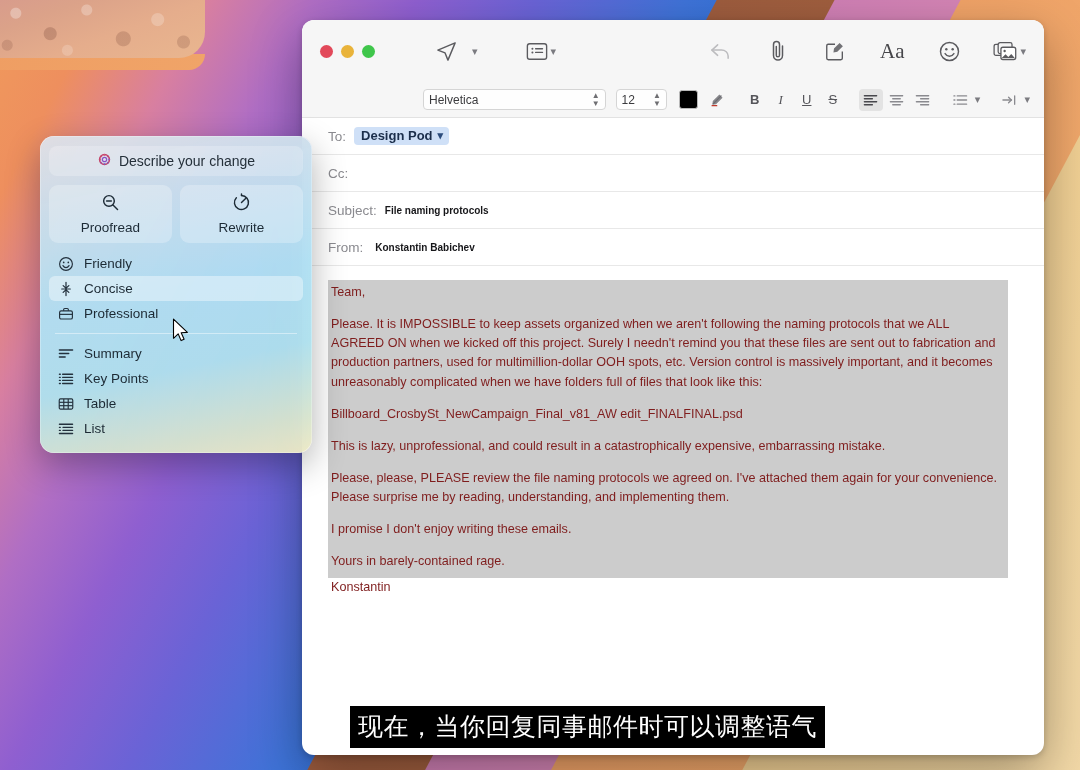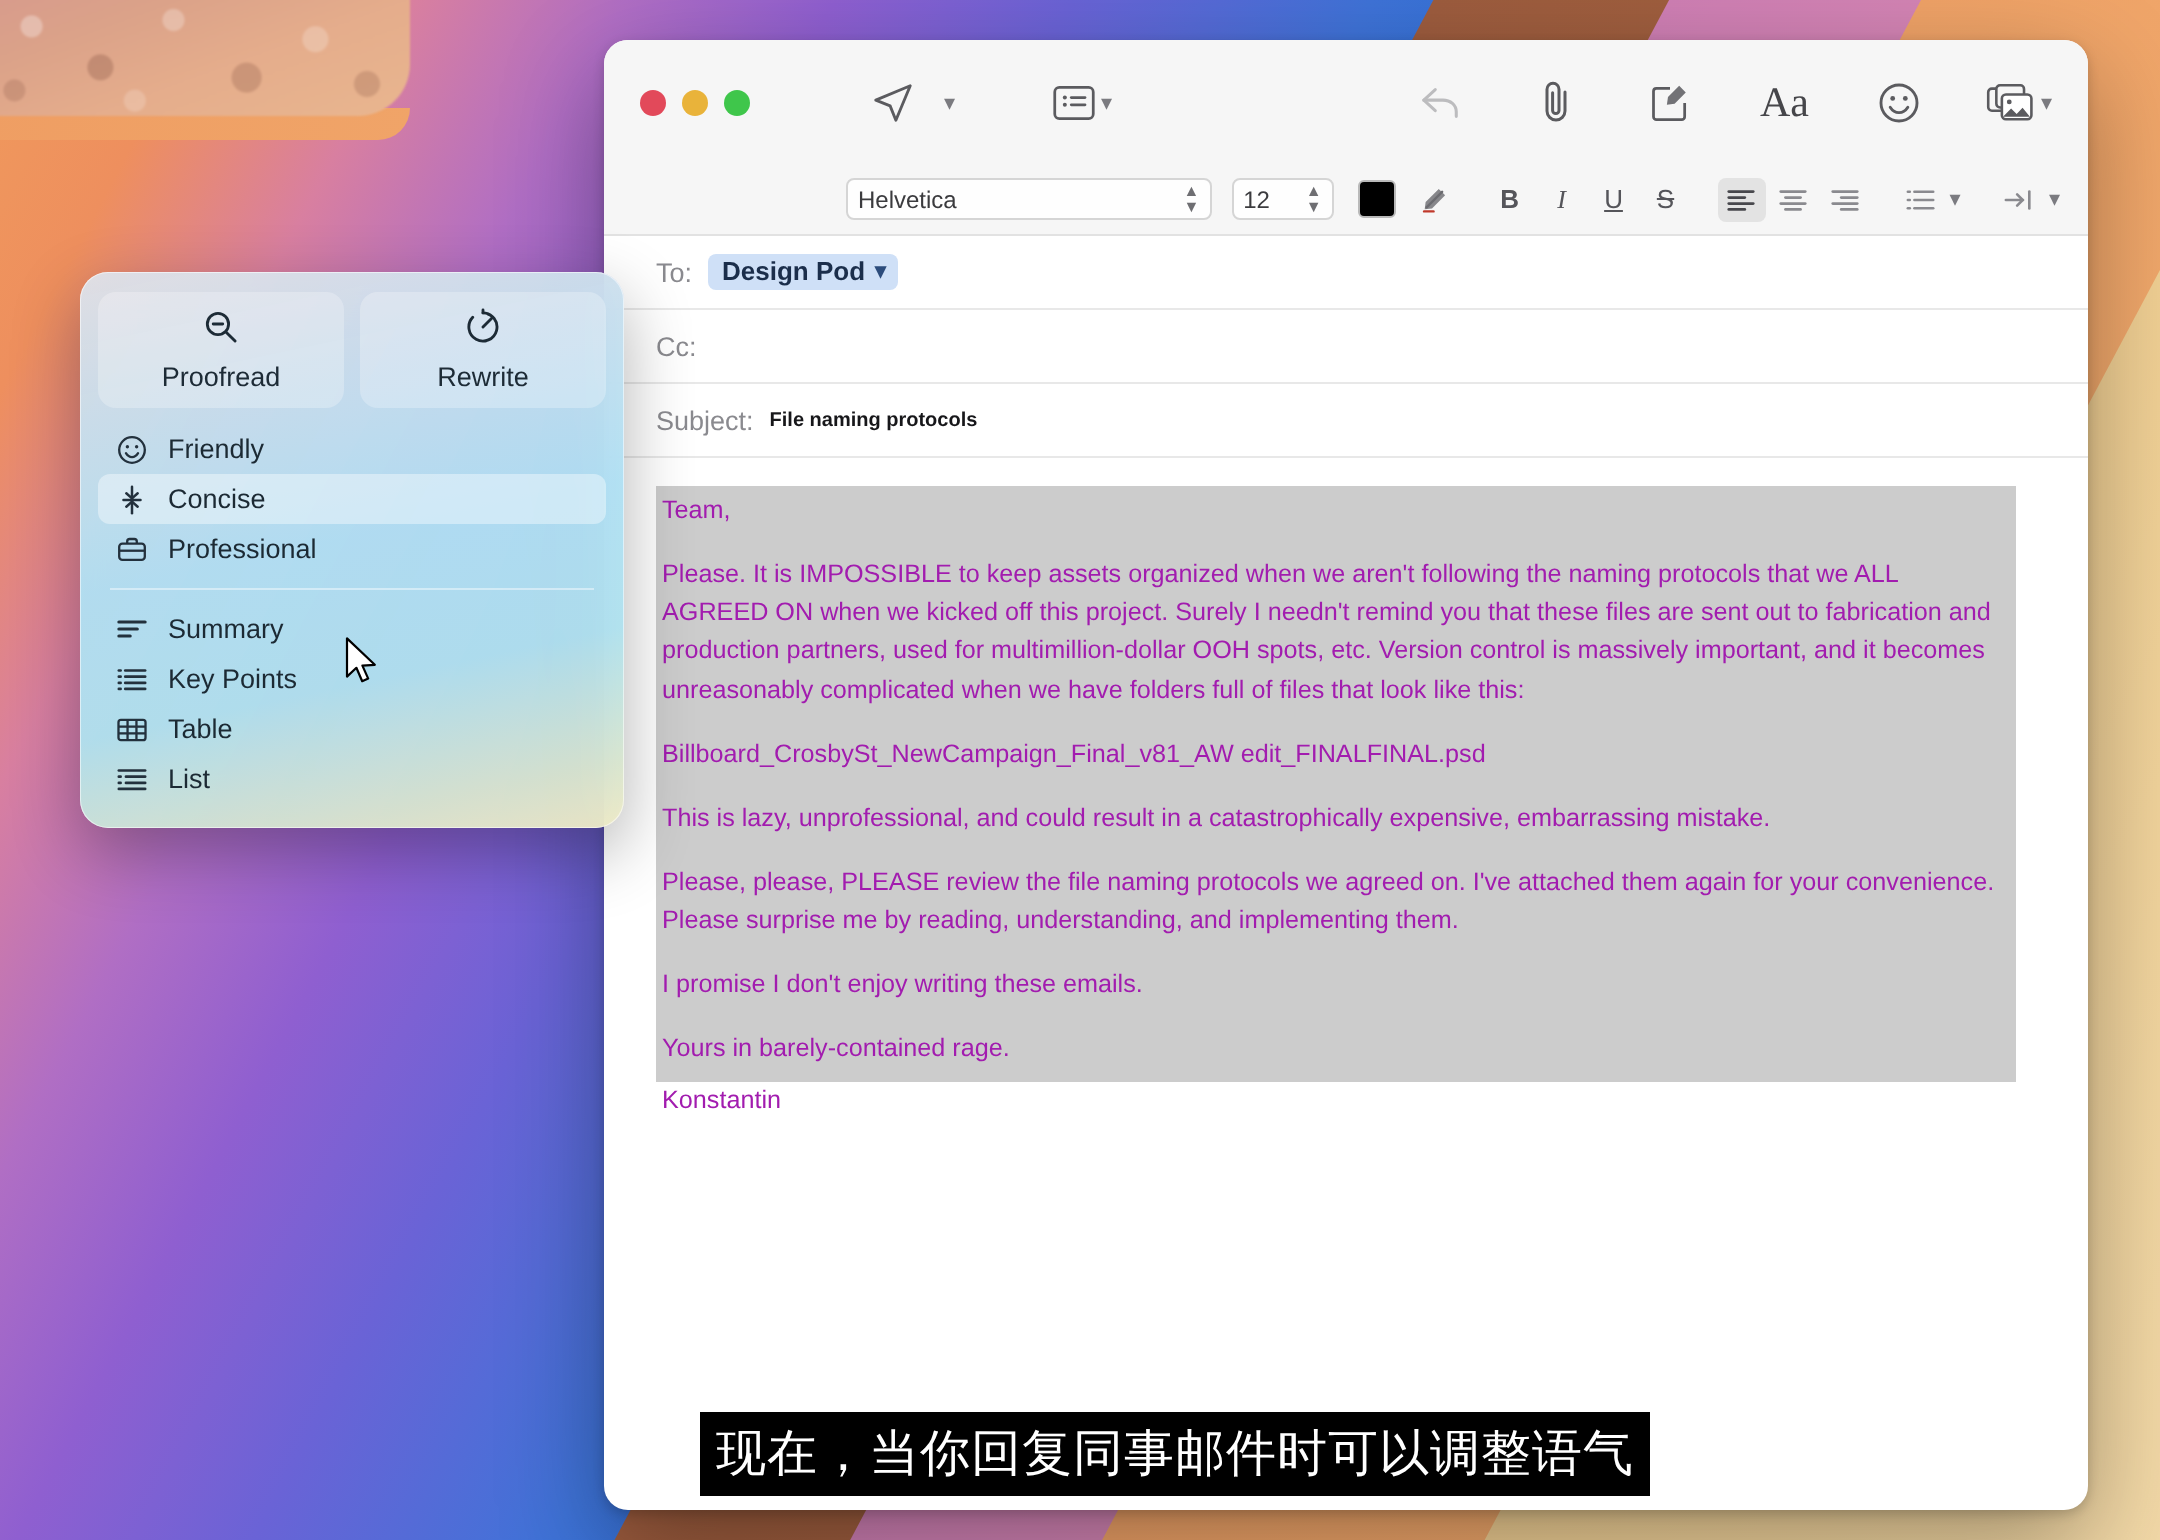--- a/index.html
+++ b/index.html
@@ -157,21 +157,21 @@
   }
   .token .chev { color: #2c4c7c; margin-left: 1px; }
   .hdr-value { color: #17171a; font-weight: 600; margin-left: 8px; font-size: 10px; }
 
   
   #mail-body {
     flex: 1 1 auto;
     padding: 14px 30px 0 26px;
     font-size: 12.6px;
     line-height: 1.52;
-    color: #a21caf;
+    color: #7f1d1d;
     overflow: hidden;
     position: relative;
   }
   #selection-block {
     background: #cccccc;
     padding: 3px 4px 6px 3px;
     margin-right: 6px;
   }
   #mail-body p { margin: 0 0 13px 0; }
   #mail-body p:last-child { margin-bottom: 0; }
@@ -436,38 +436,61 @@
     <div class="hdr-row">
       <span class="hdr-label">Cc:</span>
       <span class="hdr-value"></span>
     </div>
 
     <div class="hdr-row">
       <span class="hdr-label">Subject:</span>
       <span class="hdr-value">File naming protocols</span>
     </div>
 
+    <div class="hdr-row">
+      <span class="hdr-label">From:</span>
+      <span class="hdr-value" style="margin-left:12px;">Konstantin Babichev</span>
+    </div>
 
     <div id="mail-body">
       <div id="selection-block">
         <p>Team,</p>
         <p>Please. It is IMPOSSIBLE to keep assets organized when we aren't following the naming protocols that we ALL AGREED ON when we kicked off this project. Surely I needn't remind you that these files are sent out to fabrication and production partners, used for multimillion-dollar OOH spots, etc. Version control is massively important, and it becomes unreasonably complicated when we have folders full of files that look like this:</p>
         <p>Billboard_CrosbySt_NewCampaign_Final_v81_AW edit_FINALFINAL.psd</p>
         <p>This is lazy, unprofessional, and could result in a catastrophically expensive, embarrassing mistake.</p>
         <p>Please, please, PLEASE review the file naming protocols we agreed on. I've attached them again for your convenience. Please surprise me by reading, understanding, and implementing them.</p>
         <p>I promise I don't enjoy writing these emails.</p>
         <p>Yours in barely-contained rage.</p>
       </div>
       <p id="sig-line">Konstantin</p>
     </div>
 
   </div>
 
   <div id="writing-tools">
 
+    <div id="describe-row">
+      <span>
+        <svg width="15" height="15" viewBox="0 0 16 16">
+          <g transform="translate(8,8)">
+            <circle r="5.3" fill="none" stroke="#c4436a" stroke-width="1.5"></circle>
+            <circle r="2.3" fill="none" stroke="#8a54c4" stroke-width="1.4"></circle>
+            <path d="M0,-6.2 L1.3,-4 L-1.3,-4 Z" fill="#d2547a"></path>
+            <path d="M0,6.2 L1.3,4 L-1.3,4 Z" fill="#6a62cc"></path>
+            <path d="M-6.2,0 L-4,1.3 L-4,-1.3 Z" fill="#c8496e"></path>
+            <path d="M6.2,0 L4,1.3 L4,-1.3 Z" fill="#8e56c2"></path>
+            <path d="M-4.4,-4.4 L-2.2,-3.6 L-3.6,-2.2 Z" fill="#cf4b72"></path>
+            <path d="M4.4,4.4 L2.2,3.6 L3.6,2.2 Z" fill="#7b5ac8"></path>
+            <path d="M4.4,-4.4 L3.6,-2.2 L2.2,-3.6 Z" fill="#b44e8c"></path>
+            <path d="M-4.4,4.4 L-3.6,2.2 L-2.2,3.6 Z" fill="#9a52b4"></path>
+          </g>
+        </svg>
+      </span>
+      <span>Describe your change</span>
+    </div>
 
     <div id="wt-actions">
       <div class="wt-action">
         <span>
           <svg width="19" height="19" viewBox="0 0 20 20" fill="none" stroke="#1d2b36" stroke-width="1.5" stroke-linecap="round">
             <circle cx="8.4" cy="8.4" r="5.6"></circle>
             <line x1="12.6" y1="12.6" x2="17.4" y2="17.4"></line>
             <line x1="5.9" y1="8.4" x2="10.9" y2="8.4"></line>
           </svg>
         </span>

